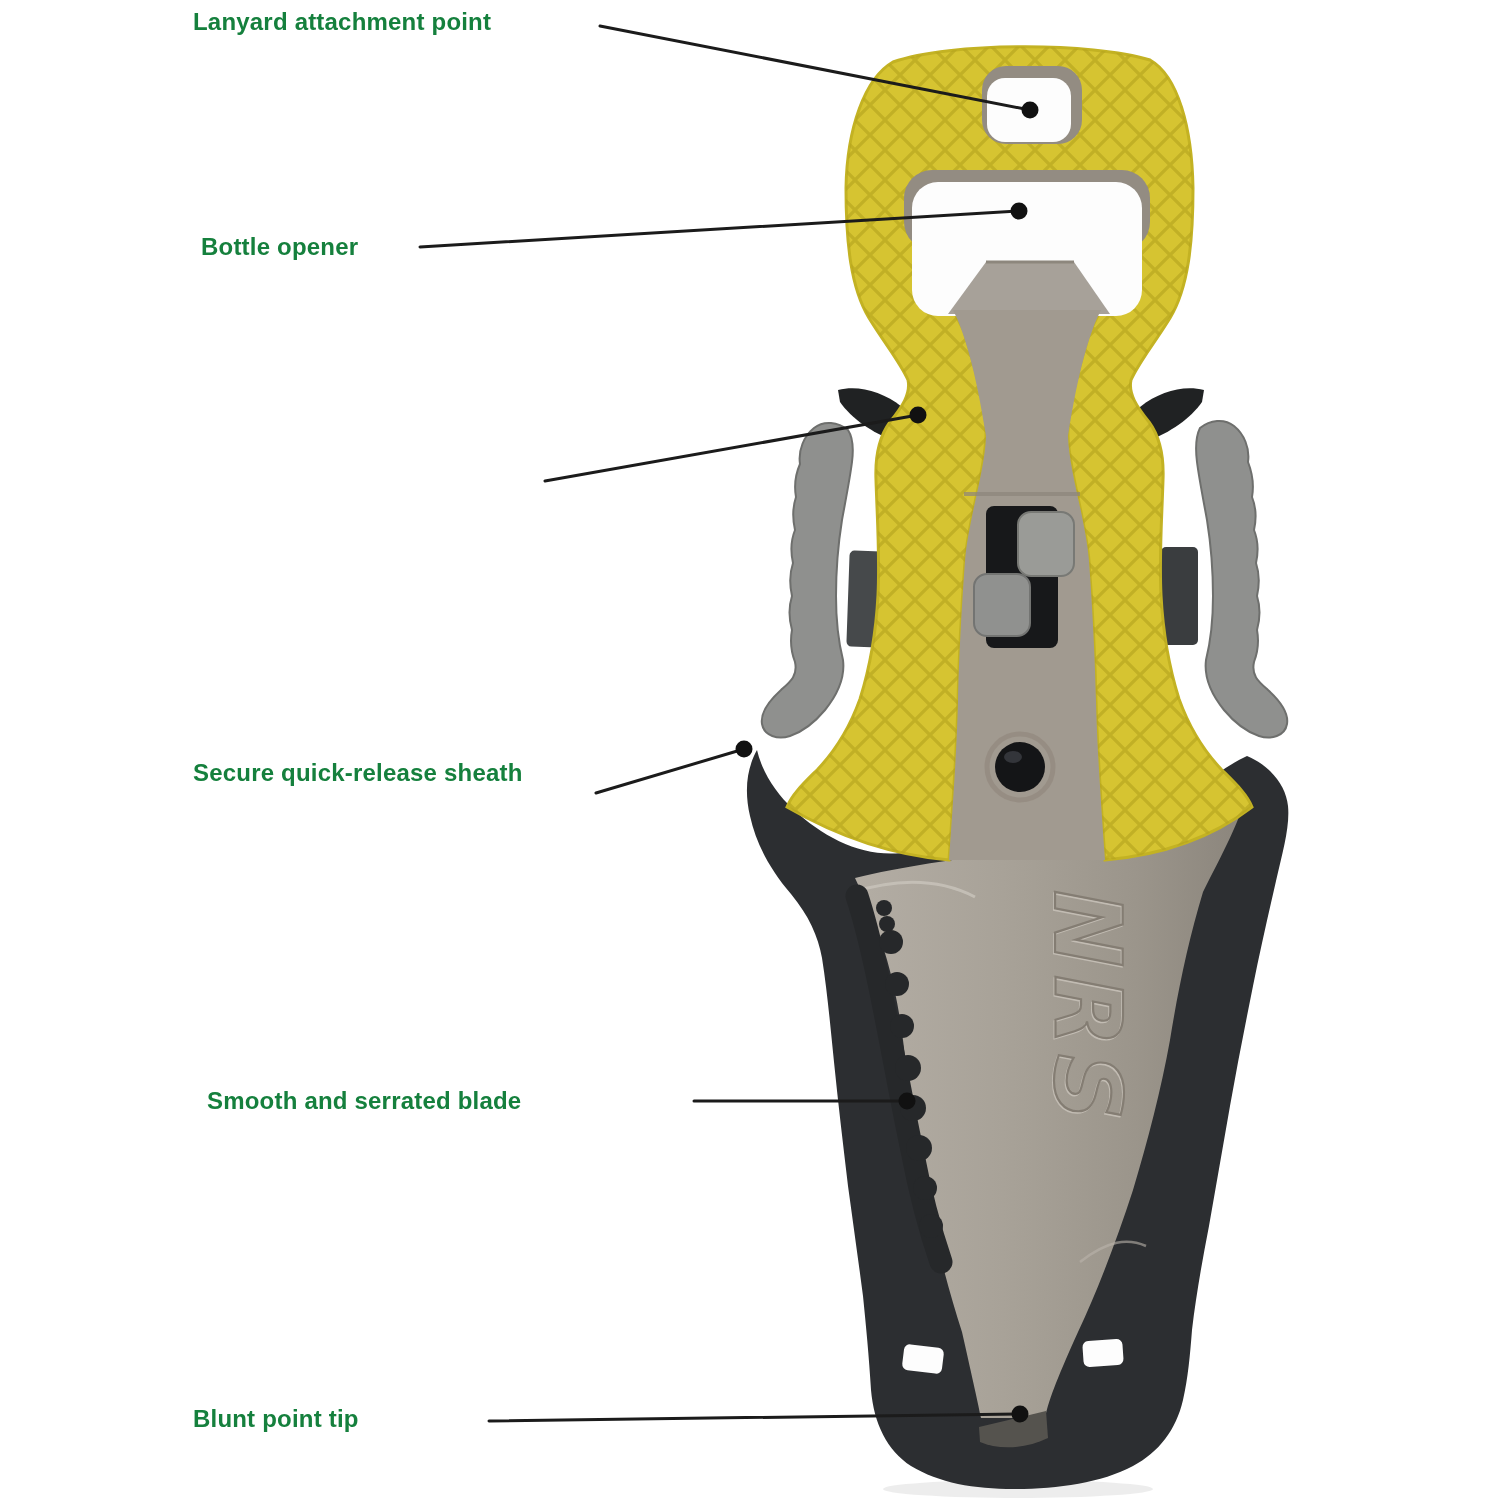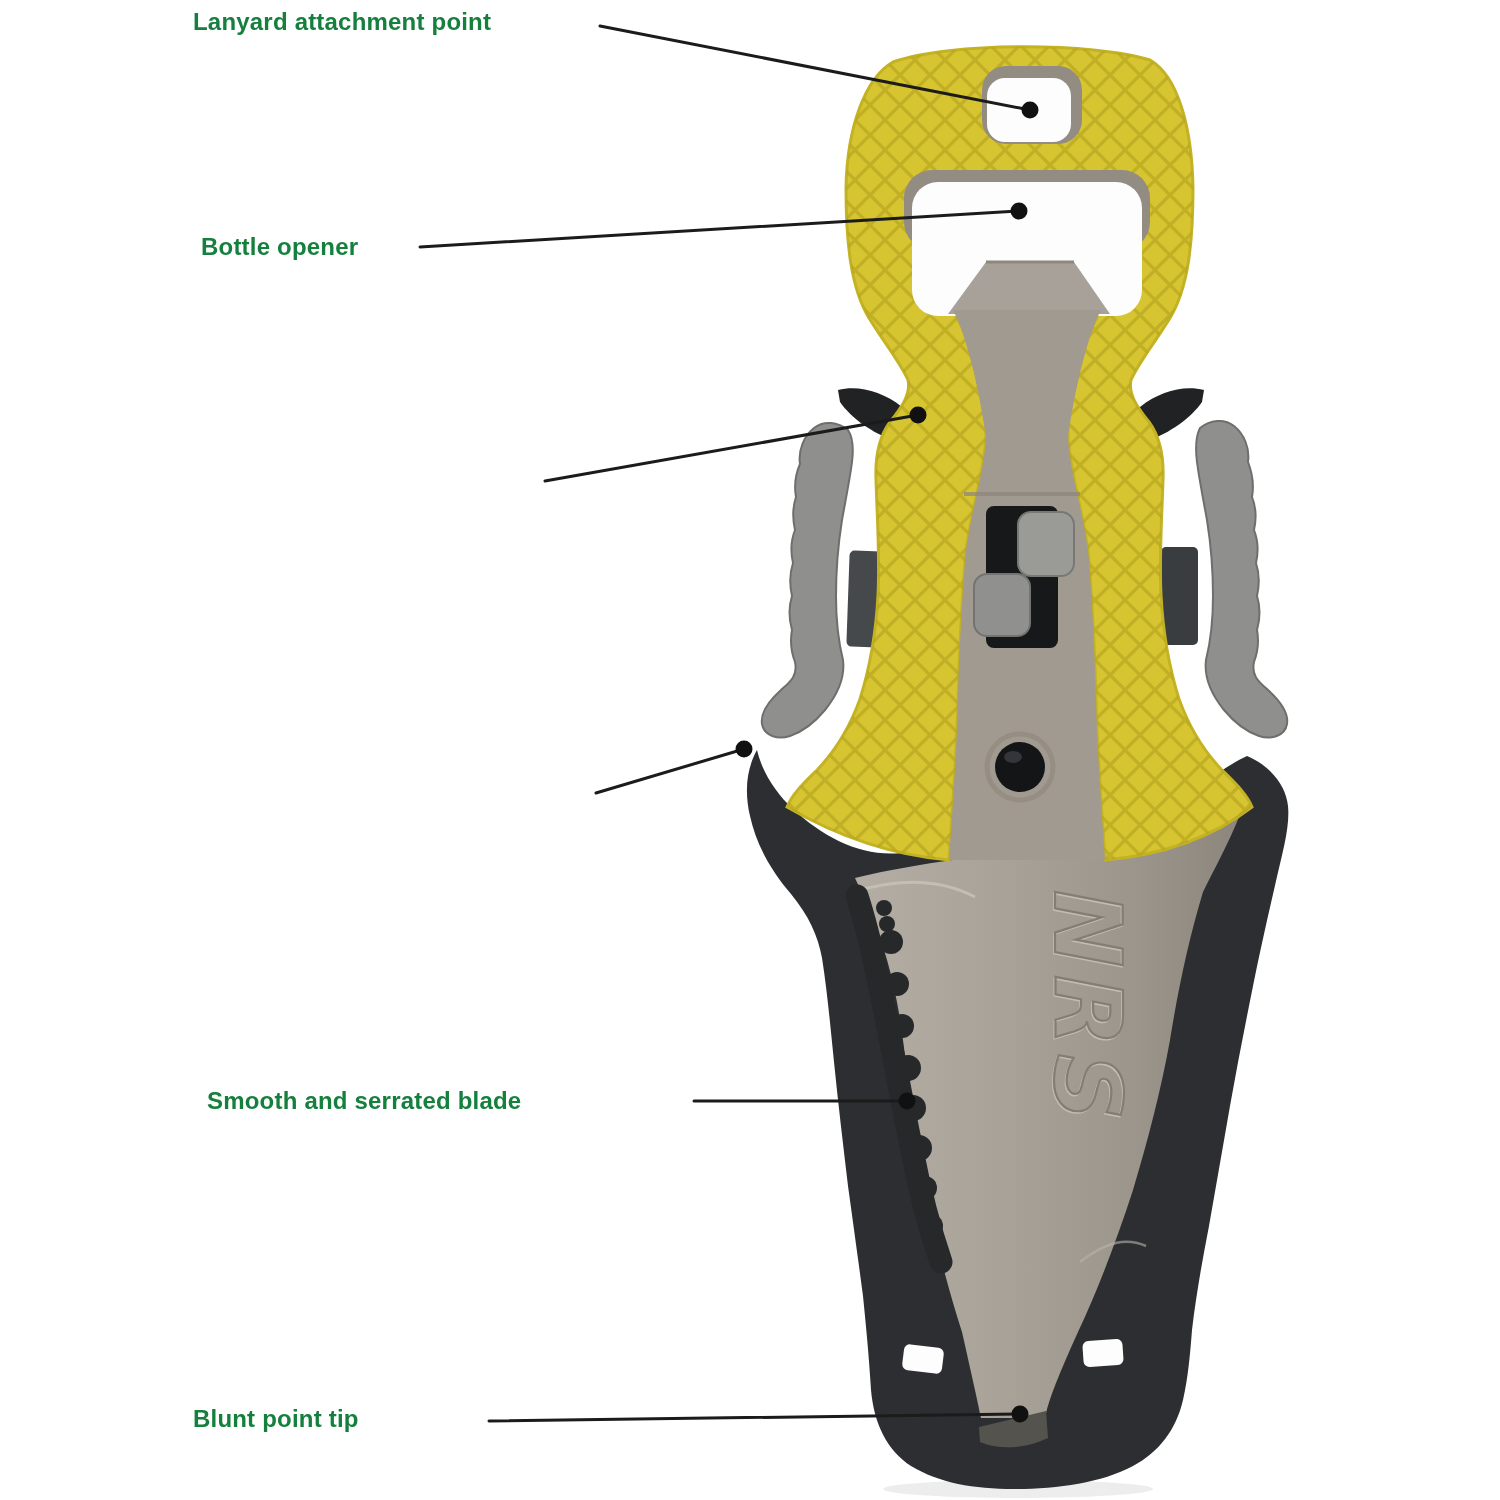--- a/index.html
+++ b/index.html
@@ -207,16 +207,17 @@
       <circle cx="1019" cy="211" r="8.5"></circle>
       <circle cx="918" cy="415" r="8.5"></circle>
       <circle cx="744" cy="749" r="8.5"></circle>
       <circle cx="907" cy="1101" r="8.5"></circle>
       <circle cx="1020" cy="1414" r="8.5"></circle>
     </g>
   </svg>
 
   <div class="label" style="left:193px; top:4px;">Lanyard attachment point</div>
   <div class="label" style="left:193px; top:229px;margin-left:8px;">Bottle opener</div>
+  <div class="label" style="left:193px; top:755px;">Secure quick-release sheath</div>
   <div class="label" style="left:207px; top:1083px;">Smooth and serrated blade</div>
   <div class="label" style="left:193px; top:1401px;">Blunt point tip</div>
 
 </div>
 
 </body></html>

